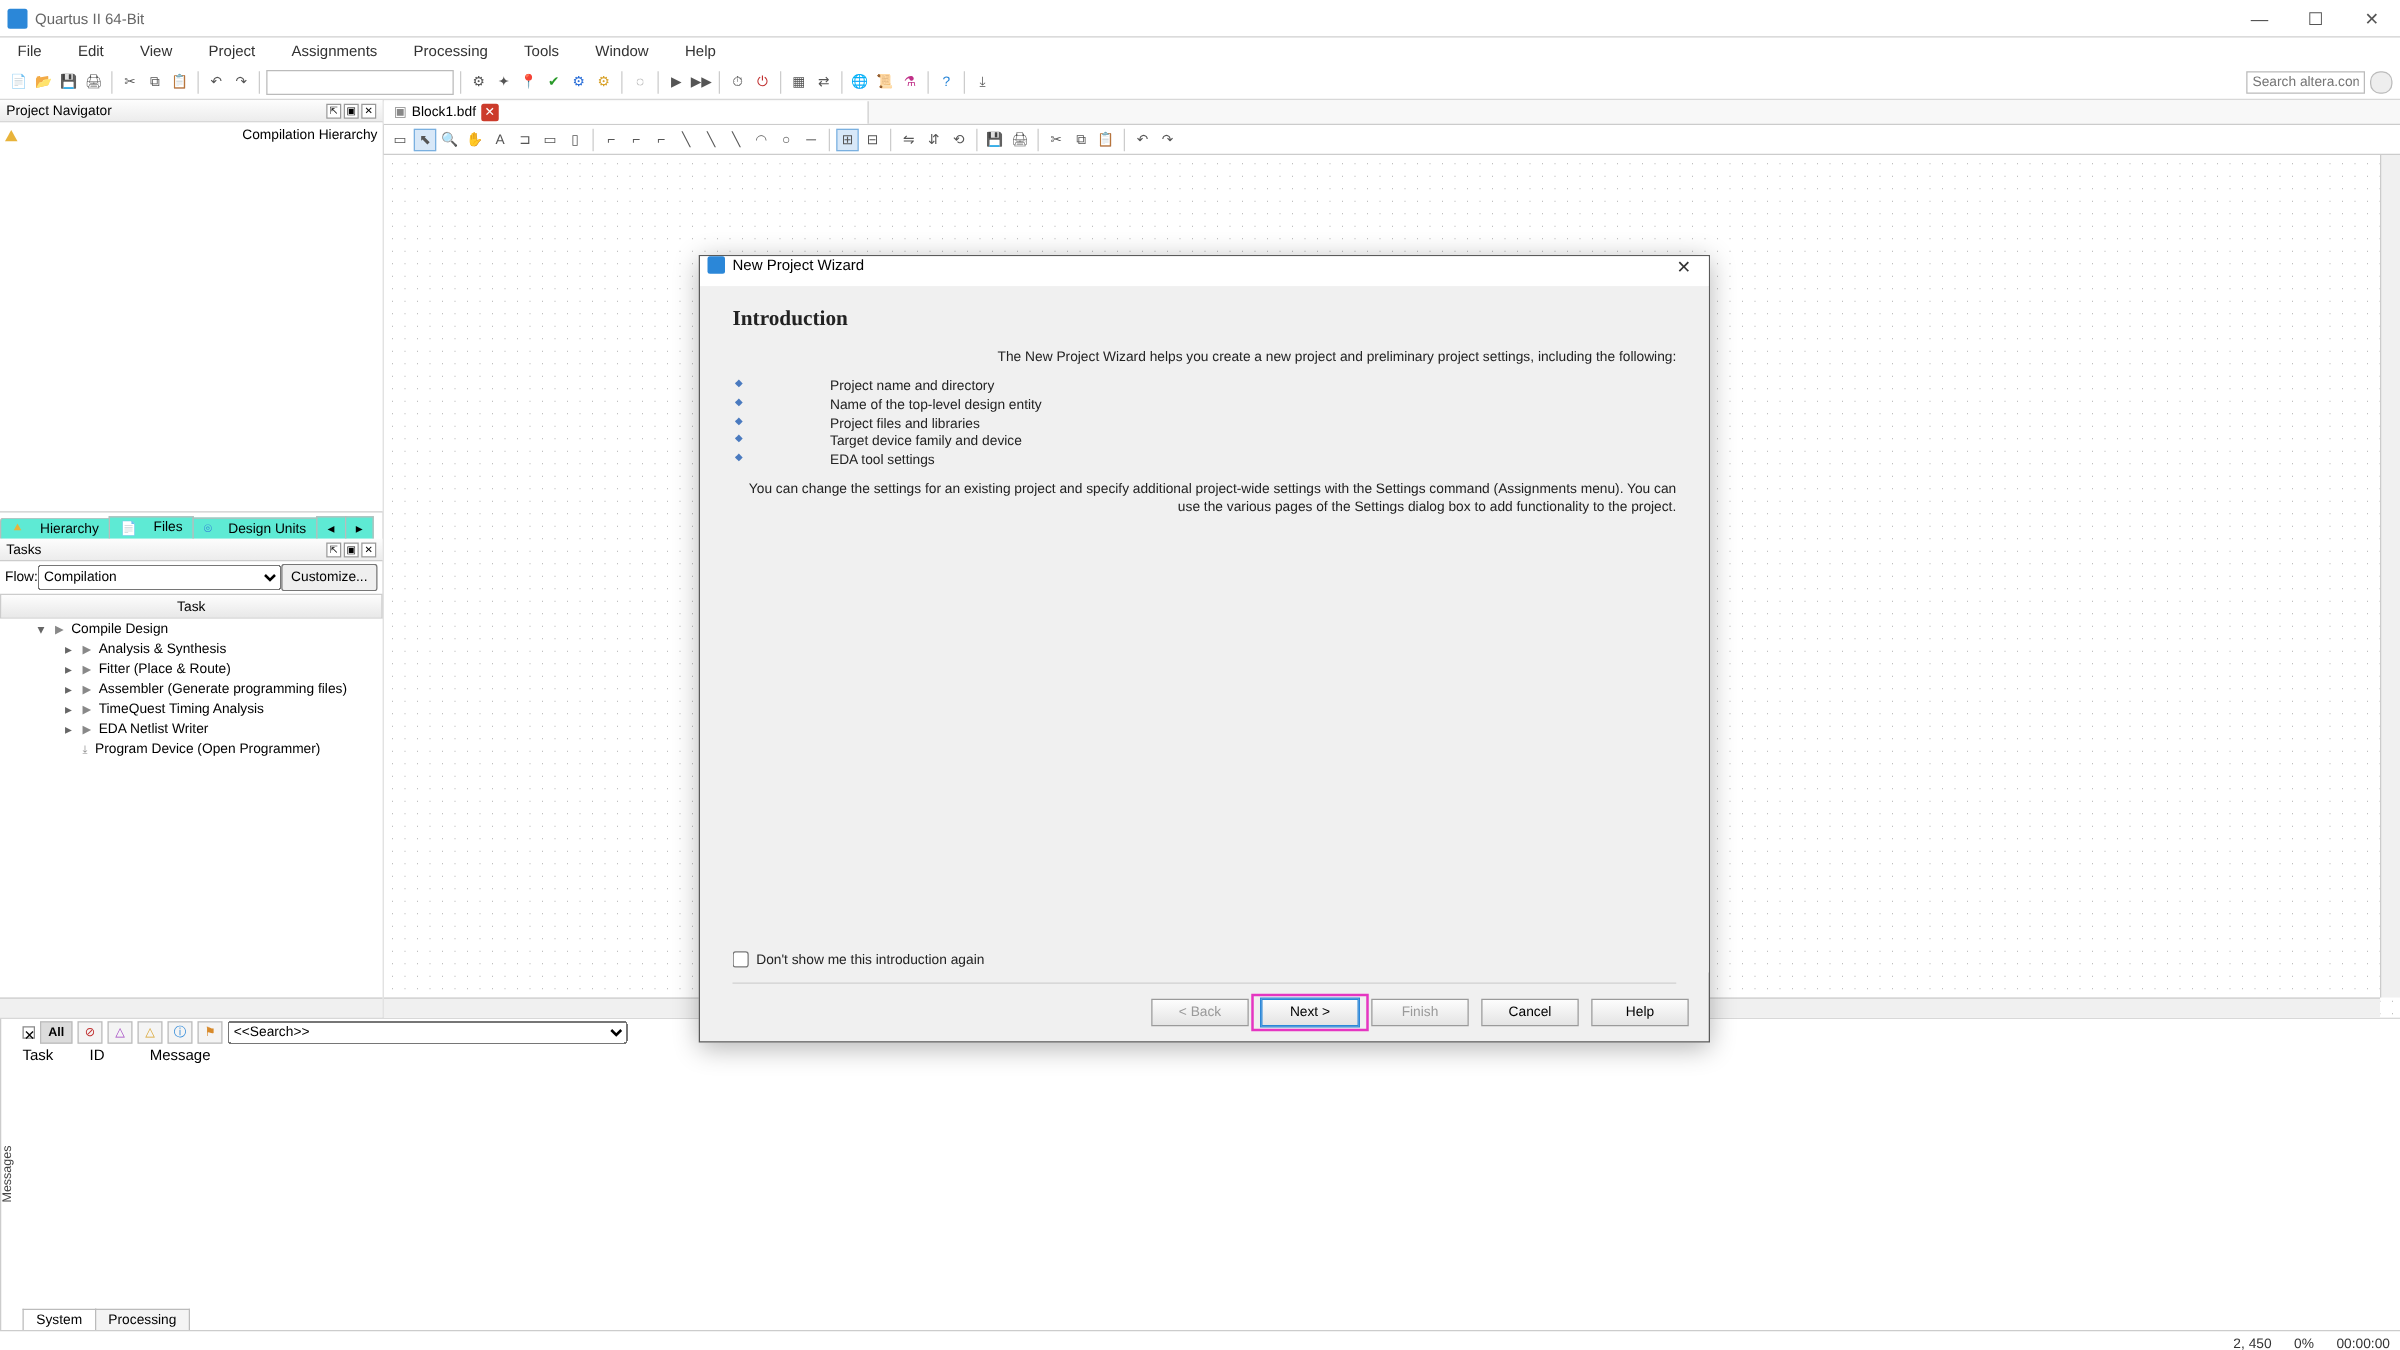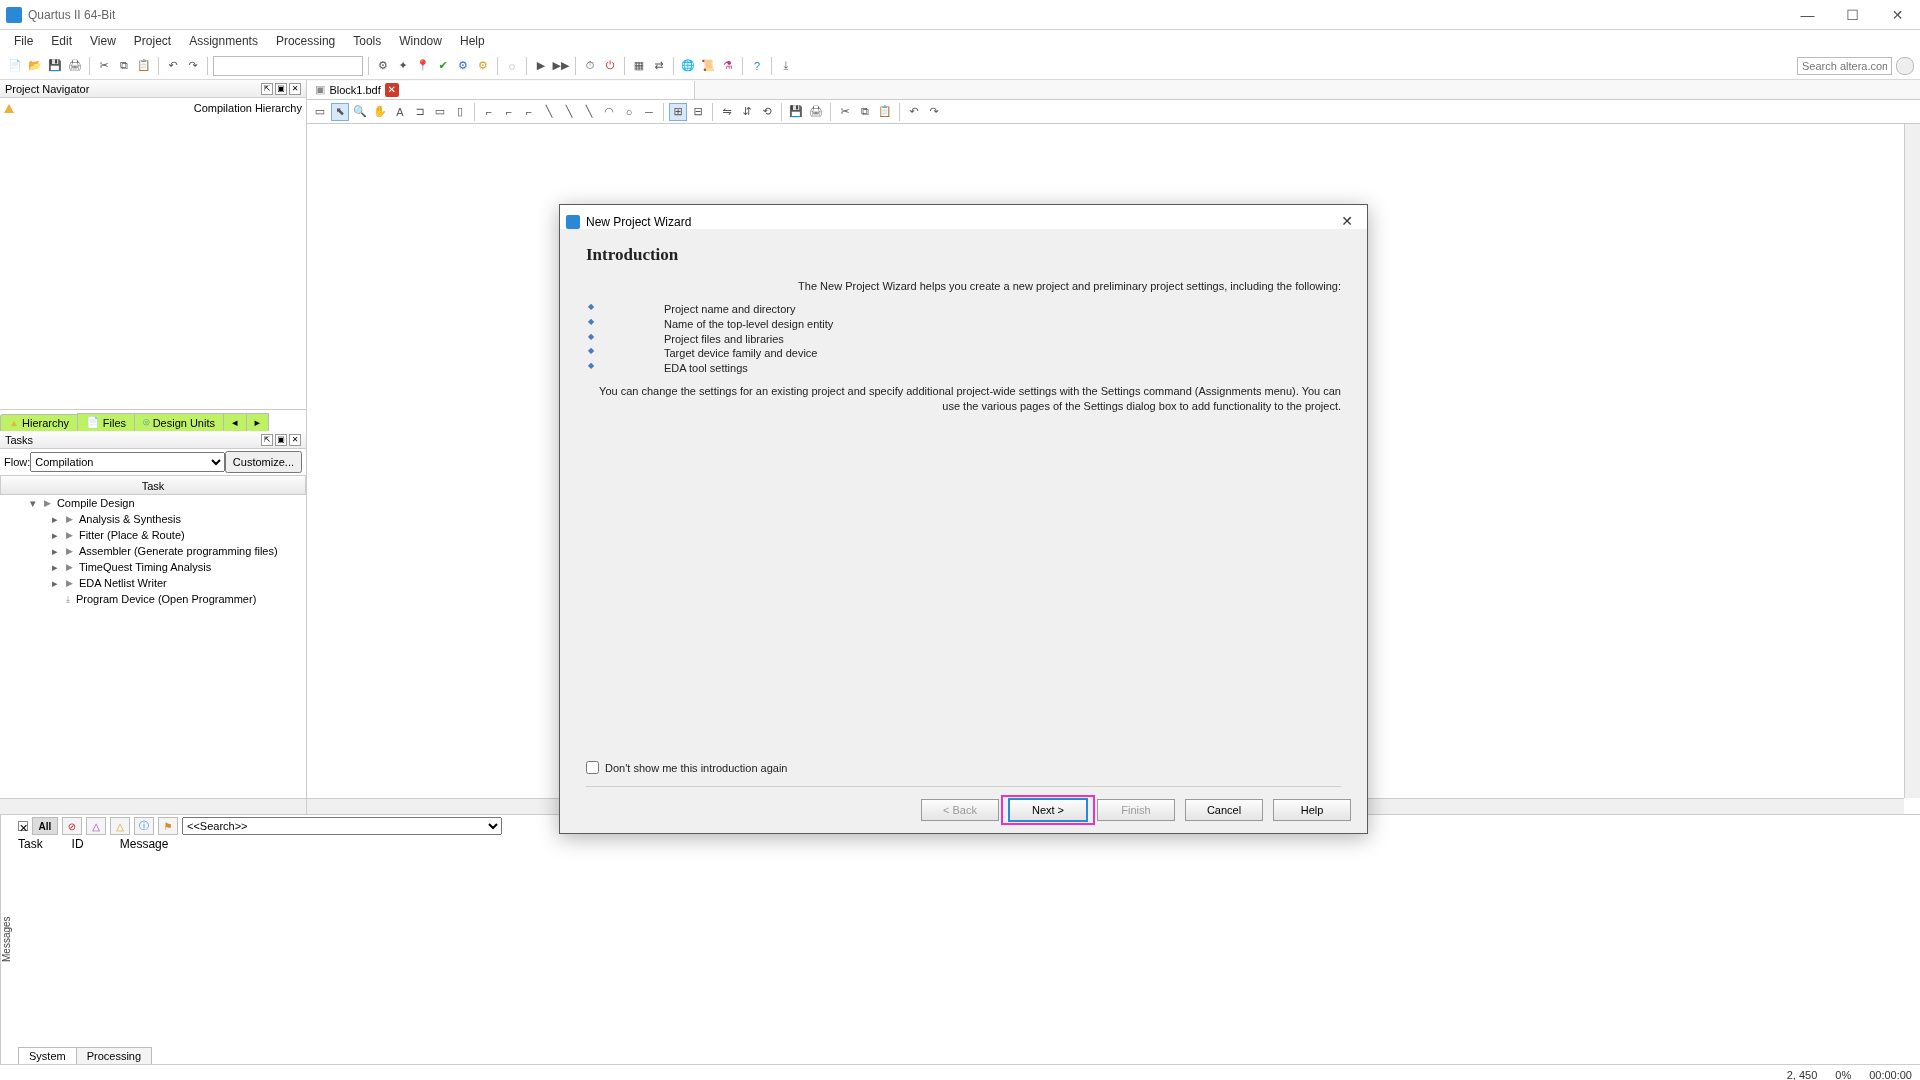--- a/index.html
+++ b/index.html
@@ -2,40 +2,40 @@
 <html><head>
 <meta charset="utf-8">
 <style>
 * { box-sizing: border-box; margin: 0; padding: 0; font-family: "Segoe UI", Tahoma, sans-serif; }
 html, body { width: 1920px; height: 1080px; overflow: hidden; background: #fff; }
 .titlebar { height: 30px; background: #fff; display: flex; align-items: center; padding-left: 6px; border-bottom: 1px solid #d0d0d0; font-size: 12px; }
 .titlebar .icon { width: 16px; height: 16px; background: #2b87d8; margin-right: 6px; border-radius: 2px; }
 .titlebar .title { flex: 1; color: #666; }
 .winbtns { display: flex; }
 .winbtn { width: 45px; height: 30px; display: flex; align-items: center; justify-content: center; color: #555; font-size: 14px; }
-.menubar { height: 22px; display: flex; align-items: center; padding-left: 6px; font-size: 12px; color: #333; gap: 2px; }
+.menubar { height: 22px; display: flex; align-items: center; padding-left: 6px; font-size: 12px; color: #333; gap: 13px; }
 .menubar span { padding: 2px 8px; }
 .toolbar1 { height: 28px; display: flex; align-items: center; padding-left: 6px; border-bottom: 1px solid #d8d8d8; gap: 2px; }
 .tbtn { width: 18px; height: 18px; border: 1px solid transparent; display: inline-flex; align-items: center; justify-content: center; font-size: 11px; color: #555; }
 .tsep { width: 1px; height: 18px; background: #ccc; margin: 0 3px; }
 .combo { width: 150px; height: 20px; border: 1px solid #bbb; background: #fff; }
 .search-altera { margin-left: auto; margin-right: 6px; display:flex; align-items:center; gap:4px; }
 .search-altera input { width: 95px; height: 18px; font-size: 11px; padding: 0 4px; border:1px solid #bbb; }
 .search-altera .go { width:18px;height:18px;border:1px solid #bbb;background:#eee;border-radius:8px; }
 
 .mainrow { display: flex; height: 734px; }
 .leftcol { width: 307px; display:flex; flex-direction:column; border-right:1px solid #ccc; }
 .panel-hdr { height: 18px; background: linear-gradient(#fdfdfd,#ececec); border-bottom:1px solid #ccc; display:flex; align-items:center; padding:0 5px; font-size:11px; }
 .panel-hdr .ttl { flex:1; }
 .panel-hdr .pbtn { width:12px;height:12px;border:1px solid #999;margin-left:2px;font-size:8px;display:flex;align-items:center;justify-content:center;background:#fff; }
 .navbody { flex:1; background:#fff; padding:4px; font-size:11px; overflow:hidden; }
 .compH { display:flex;align-items:center;gap:0;justify-content:space-between; }
 .ico-tri { width:0;height:0;border-left:5px solid transparent;border-right:5px solid transparent;border-bottom:9px solid #e8b33a;display:inline-block; }
 .nav-tabs { height:22px; display:flex; align-items:flex-end; border-top:1px solid #ccc; font-size:11px; }
-.nav-tab { padding:2px 8px; border:1px solid #bbb; border-bottom:none; background:#bef264; margin-right:-1px; display:flex;align-items:center;gap:3px;}
+.nav-tab { padding:2px 8px; border:1px solid #bbb; border-bottom:none; background:#5eead4; margin-right:-1px; display:flex;gap:13px;}
 .nav-tab.first { border-top-left-radius:3px; }
 .tasks-hdr { height:18px; }
 .flowrow { height:26px; display:flex; align-items:center; padding:0 4px; gap:0; font-size:11px; }
 .flowrow select { flex:1; height:20px; font-size:11px; }
 .flowrow button { height:22px; font-size:11px; padding:0 6px; }
 .task-th { height:20px; background:linear-gradient(#fdfdfd,#e8e8e8); border:1px solid #ccc; text-align:center; font-size:11px; line-height:20px; }
 .task-list { flex:1; background:#fff; font-size:11px; overflow:auto; }
 .task-item { display:flex; align-items:center; height:16px; padding-left:30px; gap:6px; }
 .task-item.l1 { padding-left:52px; }
 .task-item .arr { width:8px; color:#666; }
@@ -67,21 +67,21 @@
 .msgcols { height:16px; padding-left:4px; font-family: Consolas, monospace; font-size:12px; }
 .msgbody { flex:1; background:#fff; }
 .msgtabs { height:20px; display:flex; align-items:flex-end; padding-left:4px; }
 .msgtab { padding:2px 10px; border:1px solid #bbb; background:#f4f4f4; font-size:11px; margin-right:-1px; border-bottom:none;}
 .msgtab.active { background:#fff; }
 
 .status { height:20px; border-top:1px solid #ccc; display:flex; align-items:center; justify-content:flex-end; padding:0 8px; font-size:11px; gap:18px; color:#333; }
 
 
 .dialog { position:absolute; left:559px; top:204px; width:809px; height:630px; background:#f0f0f0; border:1px solid #5a5a5a; box-shadow:0 4px 20px rgba(0,0,0,.3); display:flex; flex-direction:column; }
-.dlg-title { height:24px; display:flex; align-items:flex-end; padding:0 6px; font-size:12px; background:#fff; }
+.dlg-title { height:24px; display:flex; align-items:flex-start; padding:0 6px; font-size:12px; background:#fff; }
 .dlg-title .dic { width:14px;height:14px;background:#2b87d8;border-radius:2px;margin-right:6px; }
 .dlg-title .dcl { margin-left:auto; width:28px;text-align:center;color:#333;font-size:14px; }
 .dlg-body { flex:1; padding:16px 26px 4px 26px; background:#f0f0f0; font-size:11px; color:#222; }
 .dlg-body h2 { font-family: Georgia, "Times New Roman", serif; font-size:17px; font-weight:bold; margin-bottom:14px; }
 .dlg-body p { margin-bottom:6px; line-height:1.35;text-align:right; }
 .dlg-body ul { list-style:none; margin:2px 0 8px 0; }
 .dlg-body li { position:relative; padding-left:78px; line-height:1.35; }
 .dlg-body li::before { content:"◆"; position:absolute; left:2px; color:#4a7abf; font-size:8px; }
 .dontshow { display:flex; align-items:center; gap:6px; margin-top:auto; }
 .dlg-sep { height:1px; background:#cfcfcf; margin:8px 26px 0 26px; }

